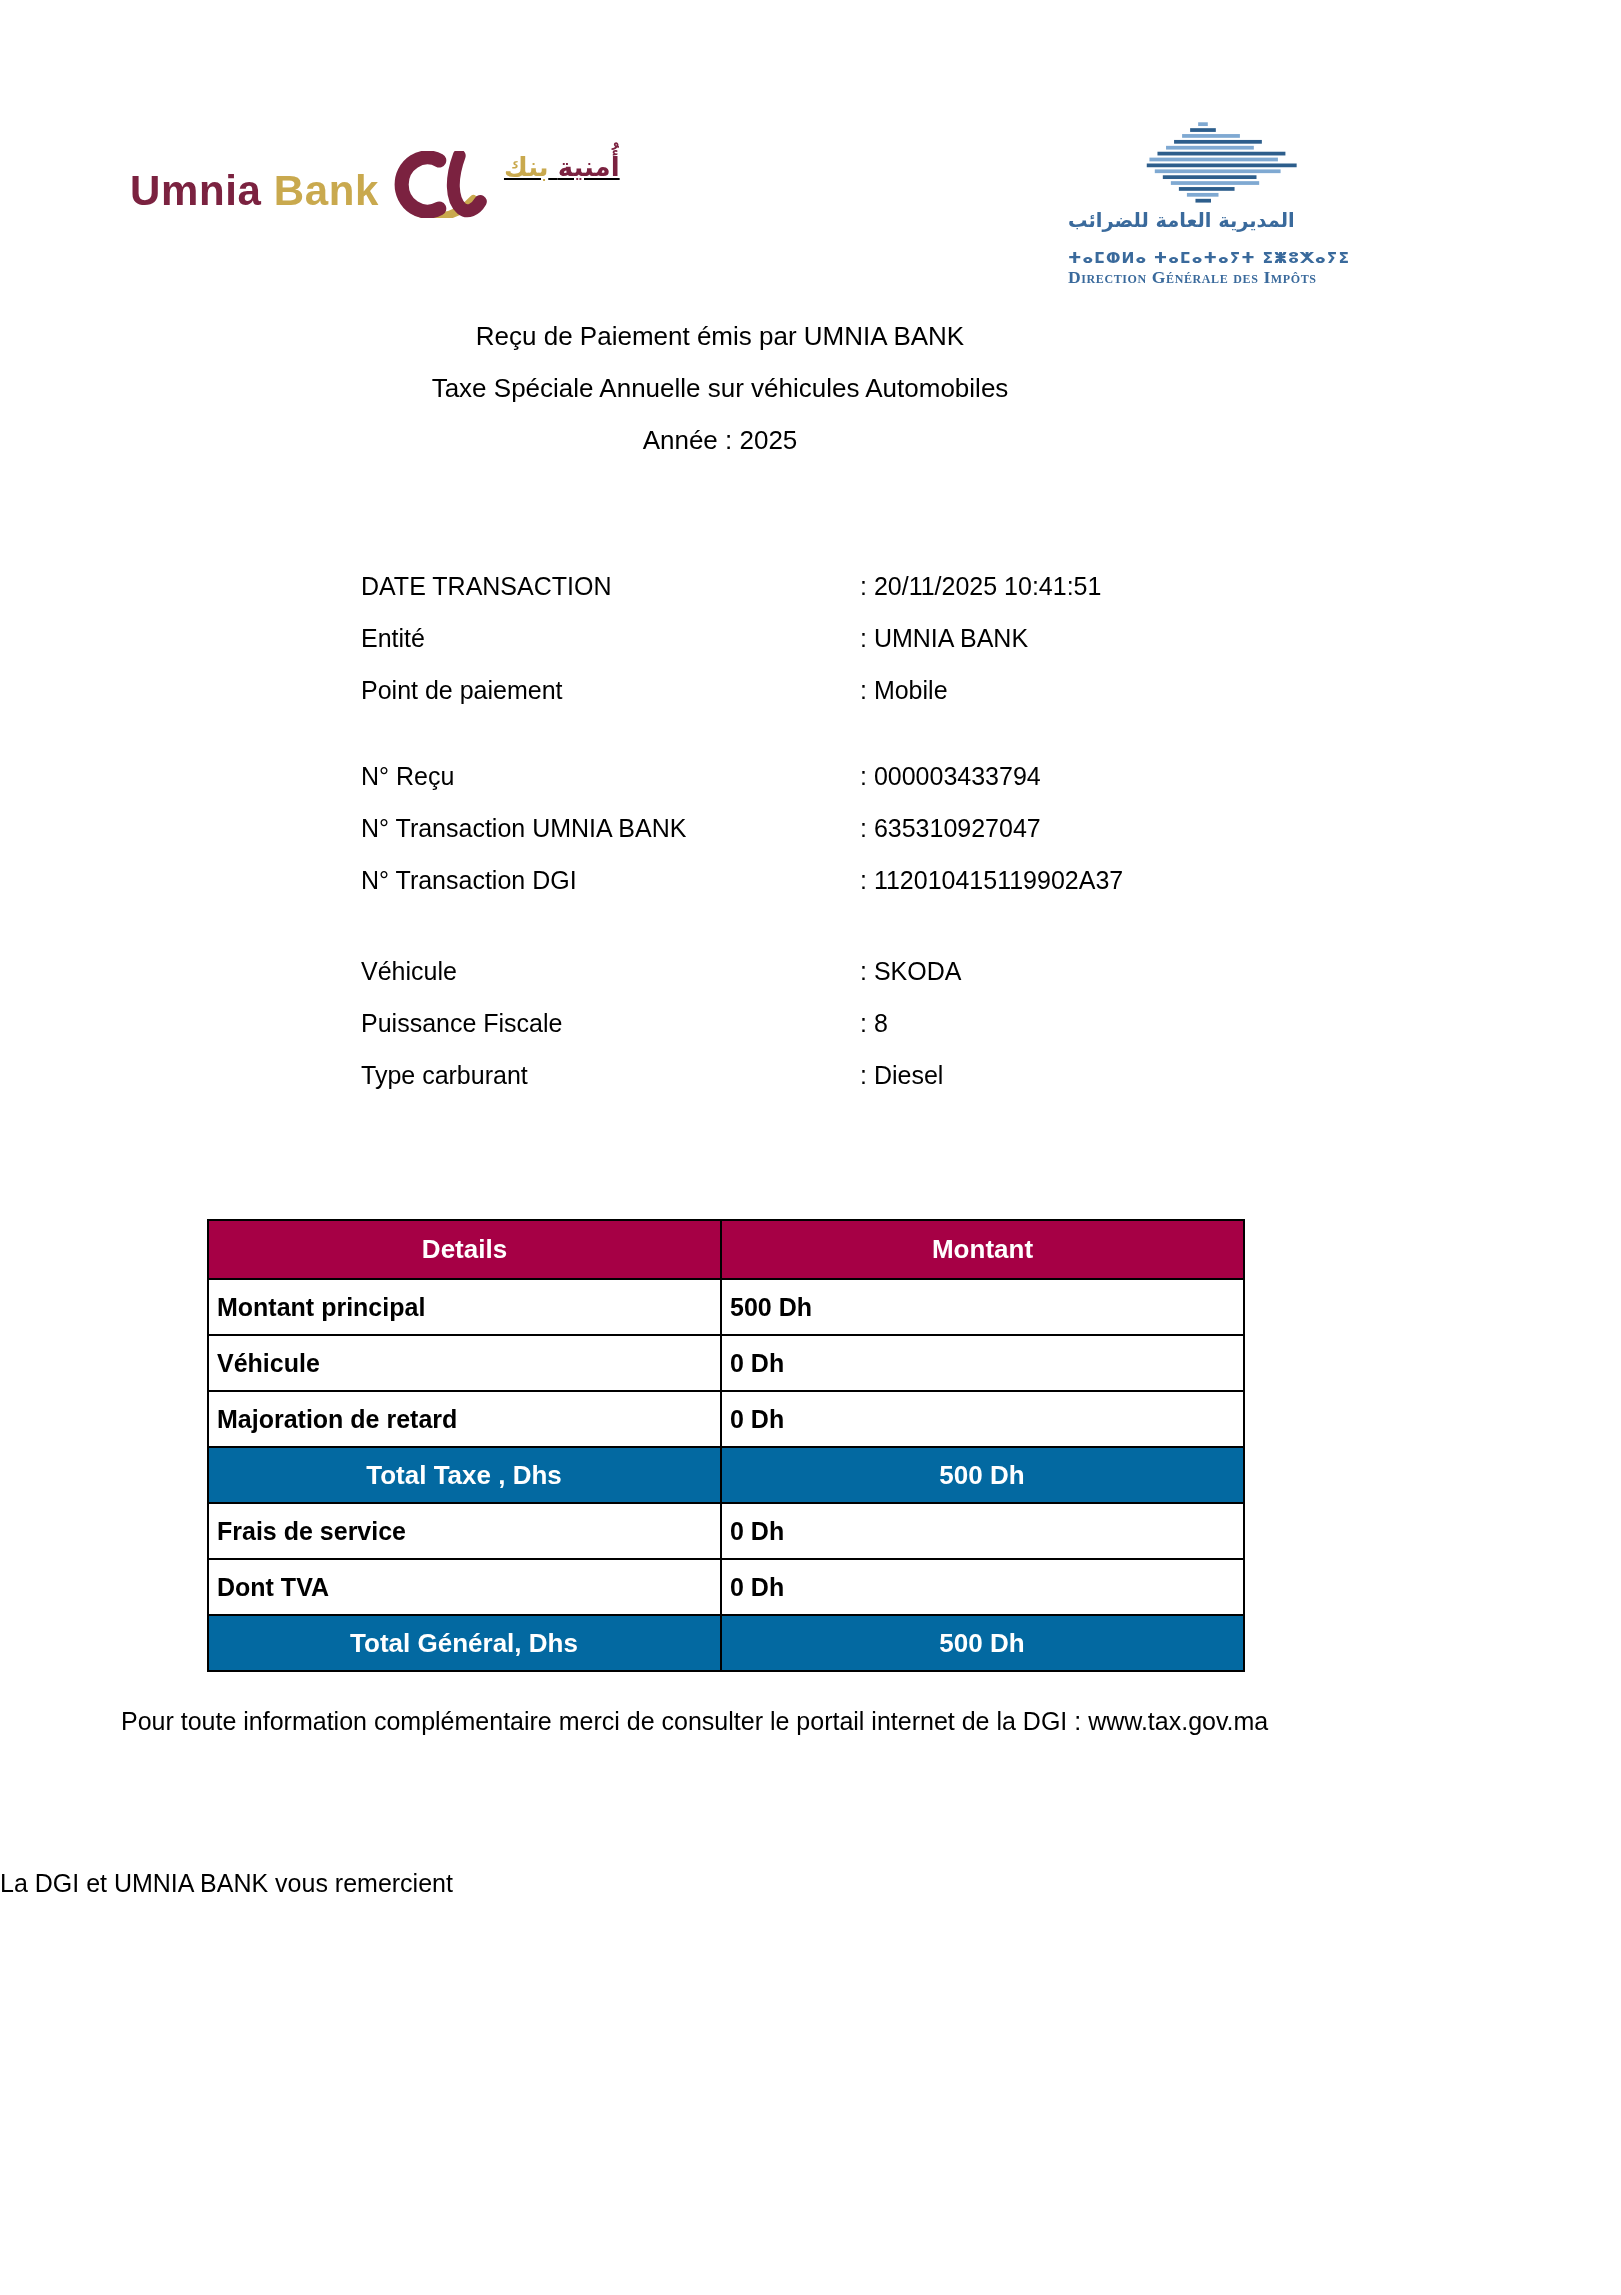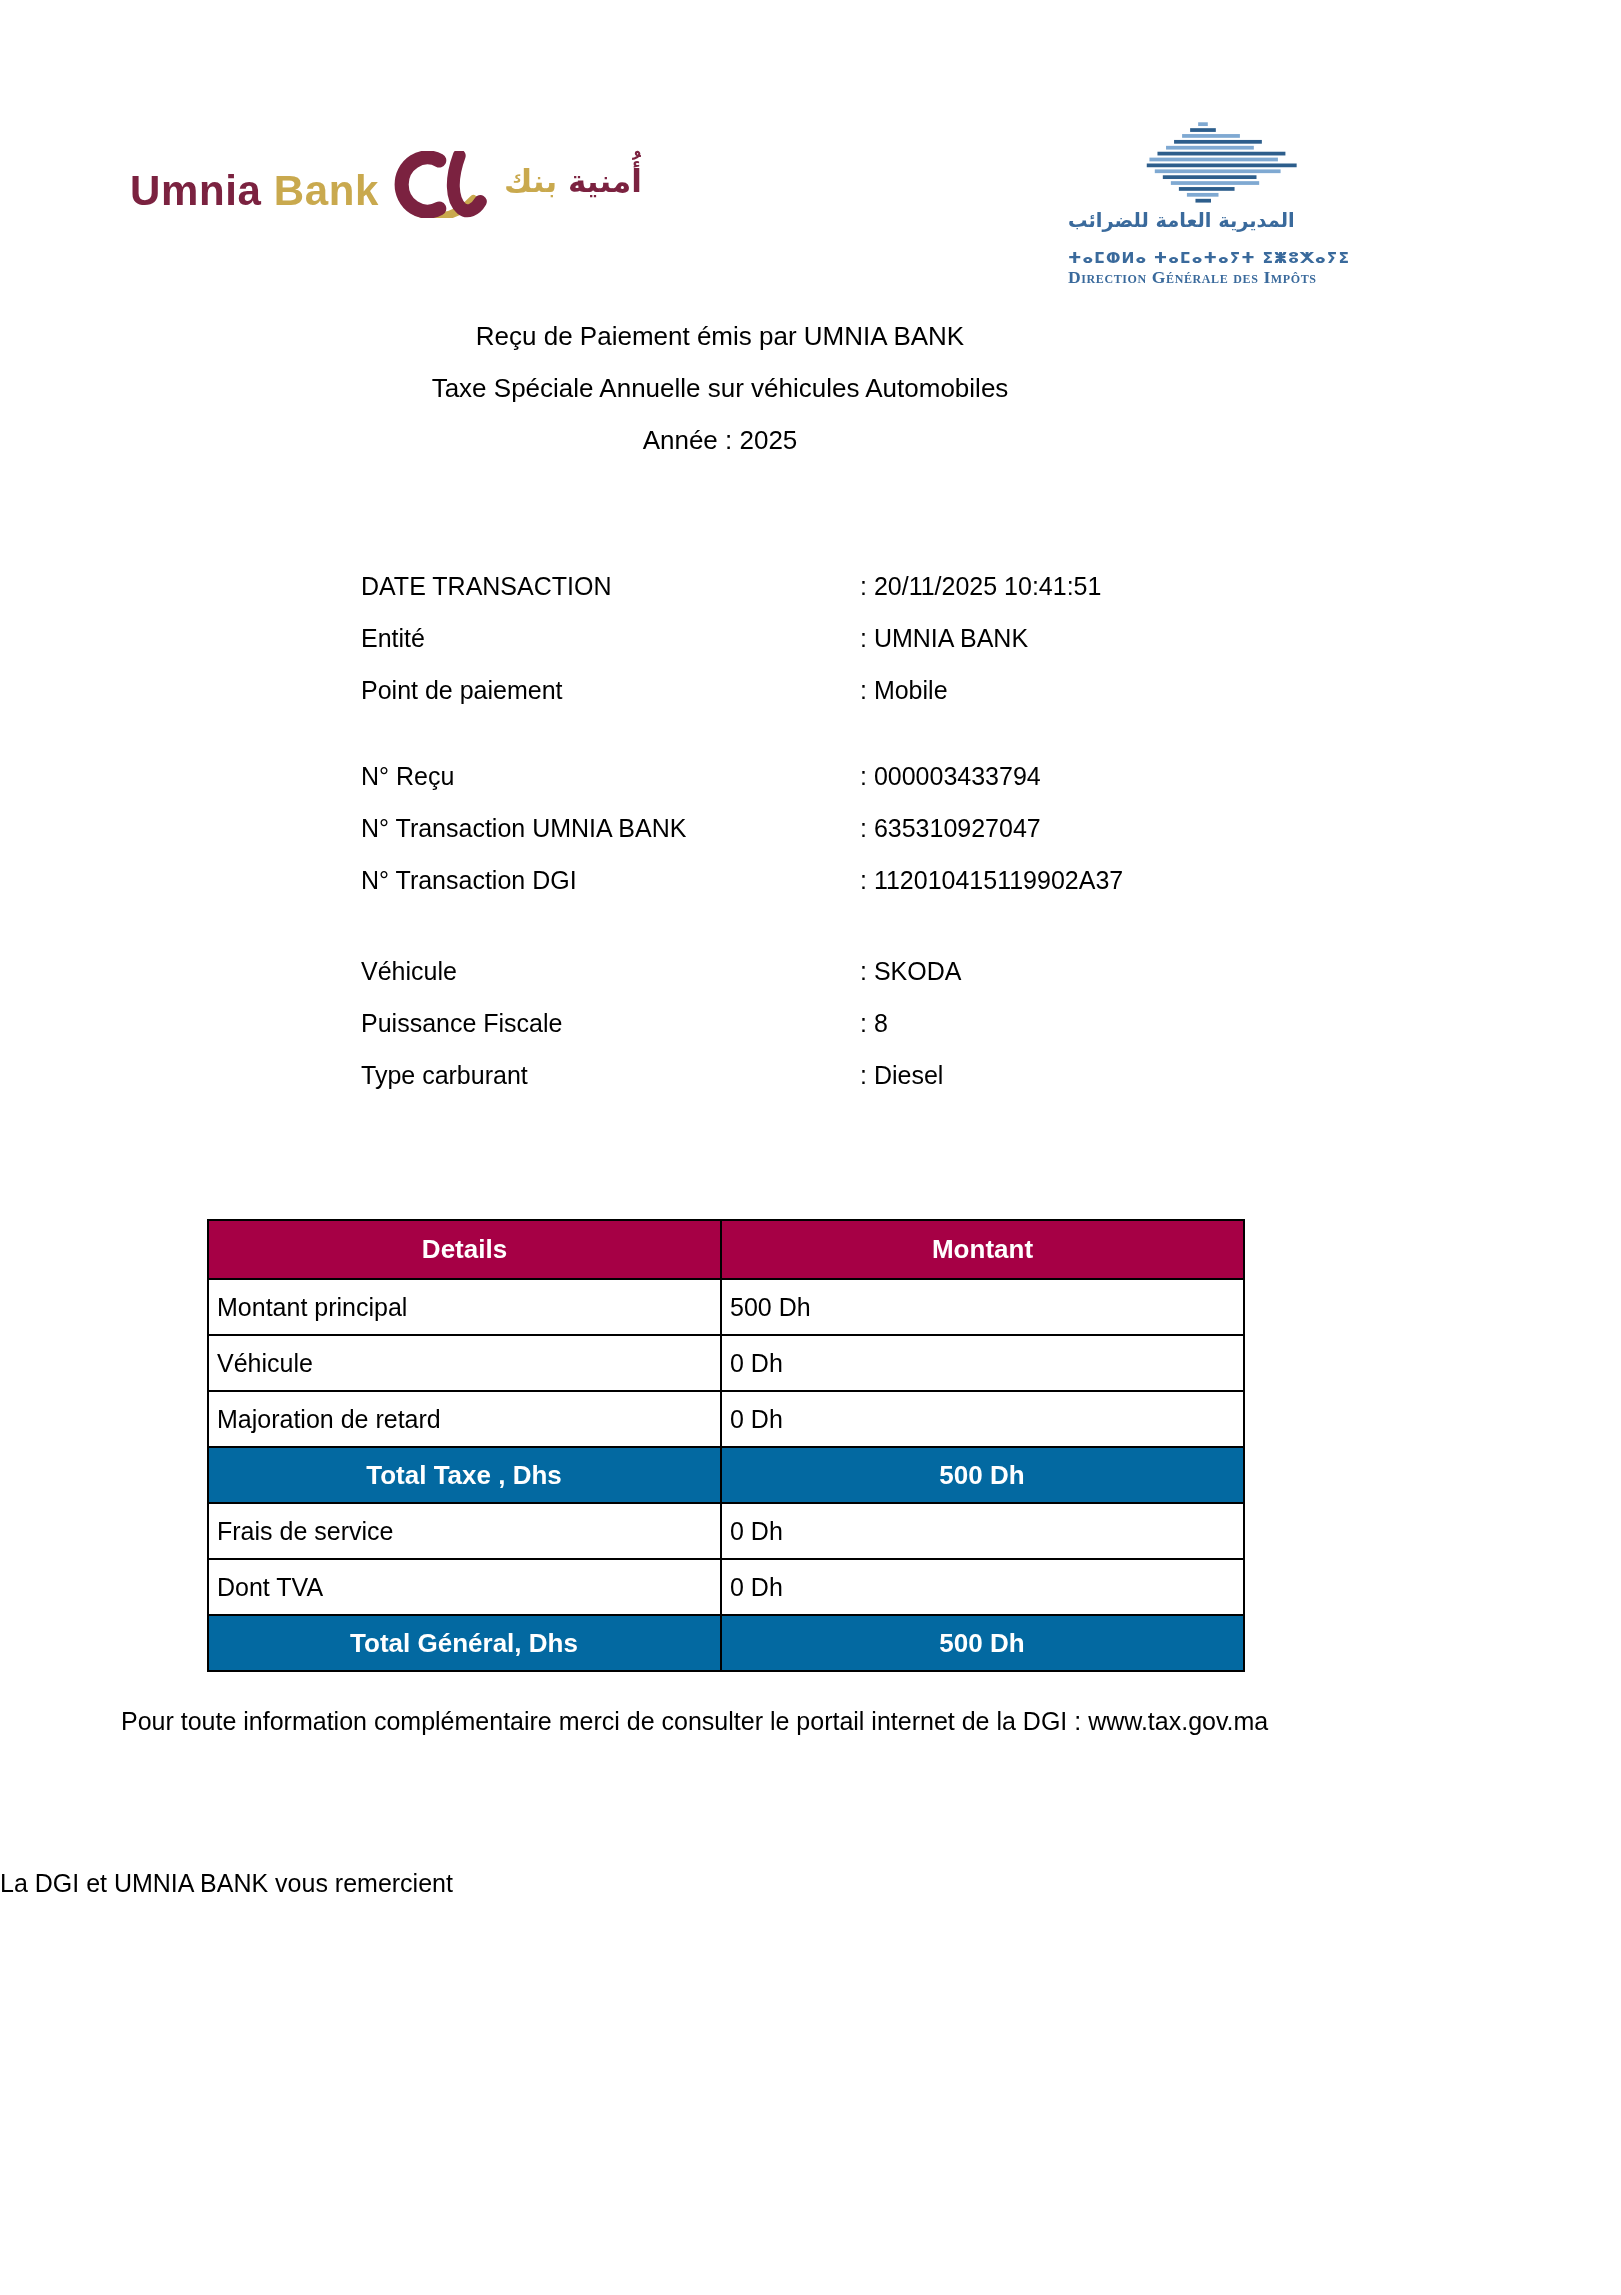--- a/index.html
+++ b/index.html
@@ -21,21 +21,21 @@
     font-size:42px;font-weight:bold;color:#7B2240;
     letter-spacing:0.6px;margin-top:16px;
   }
   .bank-word{
     font-size:42px;font-weight:bold;color:#C9A94E;
     letter-spacing:0.6px;margin-top:16px;
   }
   .umnia-mark{display:block;margin-top:0;}
   .umnia-arabic{
     font-family:"DejaVu Sans",sans-serif;
-    font-size:31px;font-weight:bold;margin-top:12px;
+    font-size:26px;font-weight:bold;margin-top:1px;text-decoration:underline;
   }
   .ar-maroon{color:#7B2240;}
   .ar-gold{color:#C9A94E;}
   
   .dgi-logo{
     position:absolute;left:1068px;top:118px;width:285px;
     text-align:left;color:#3A6A9C;line-height:1.1;
   }
   .dgi-diamond{display:block;margin:0 auto;}
   .dgi-arabic{
@@ -70,21 +70,21 @@
     border-collapse:collapse;table-layout:fixed;
     font-size:25px;
   }
   .tax-table col.c1{width:513px;}
   .tax-table col.c2{width:523px;}
   .tax-table th,.tax-table td{border:2.8px solid #000;}
   .tax-table th{
     height:55px;background:#A60045;color:#fff;
     font-weight:bold;font-size:26px;text-align:center;
   }
-  .tax-table td{height:52px;padding-left:8px;vertical-align:middle;text-align:left;}
+  .tax-table td{height:52px;padding-left:8px;vertical-align:middle;text-align:left;font-weight:bold;}
   .tax-table tr.total td{
     background:#0369a1;color:#fff;font-weight:bold;
     text-align:center;padding-left:0;font-size:26px;
   }
   
   .footer-note{position:absolute;left:121px;top:1707px;font-size:25px;}
   .closing{position:absolute;left:0;top:1869px;width:1429px;text-align:left;font-size:25px;}
 </style>
 </head>
 <body>

